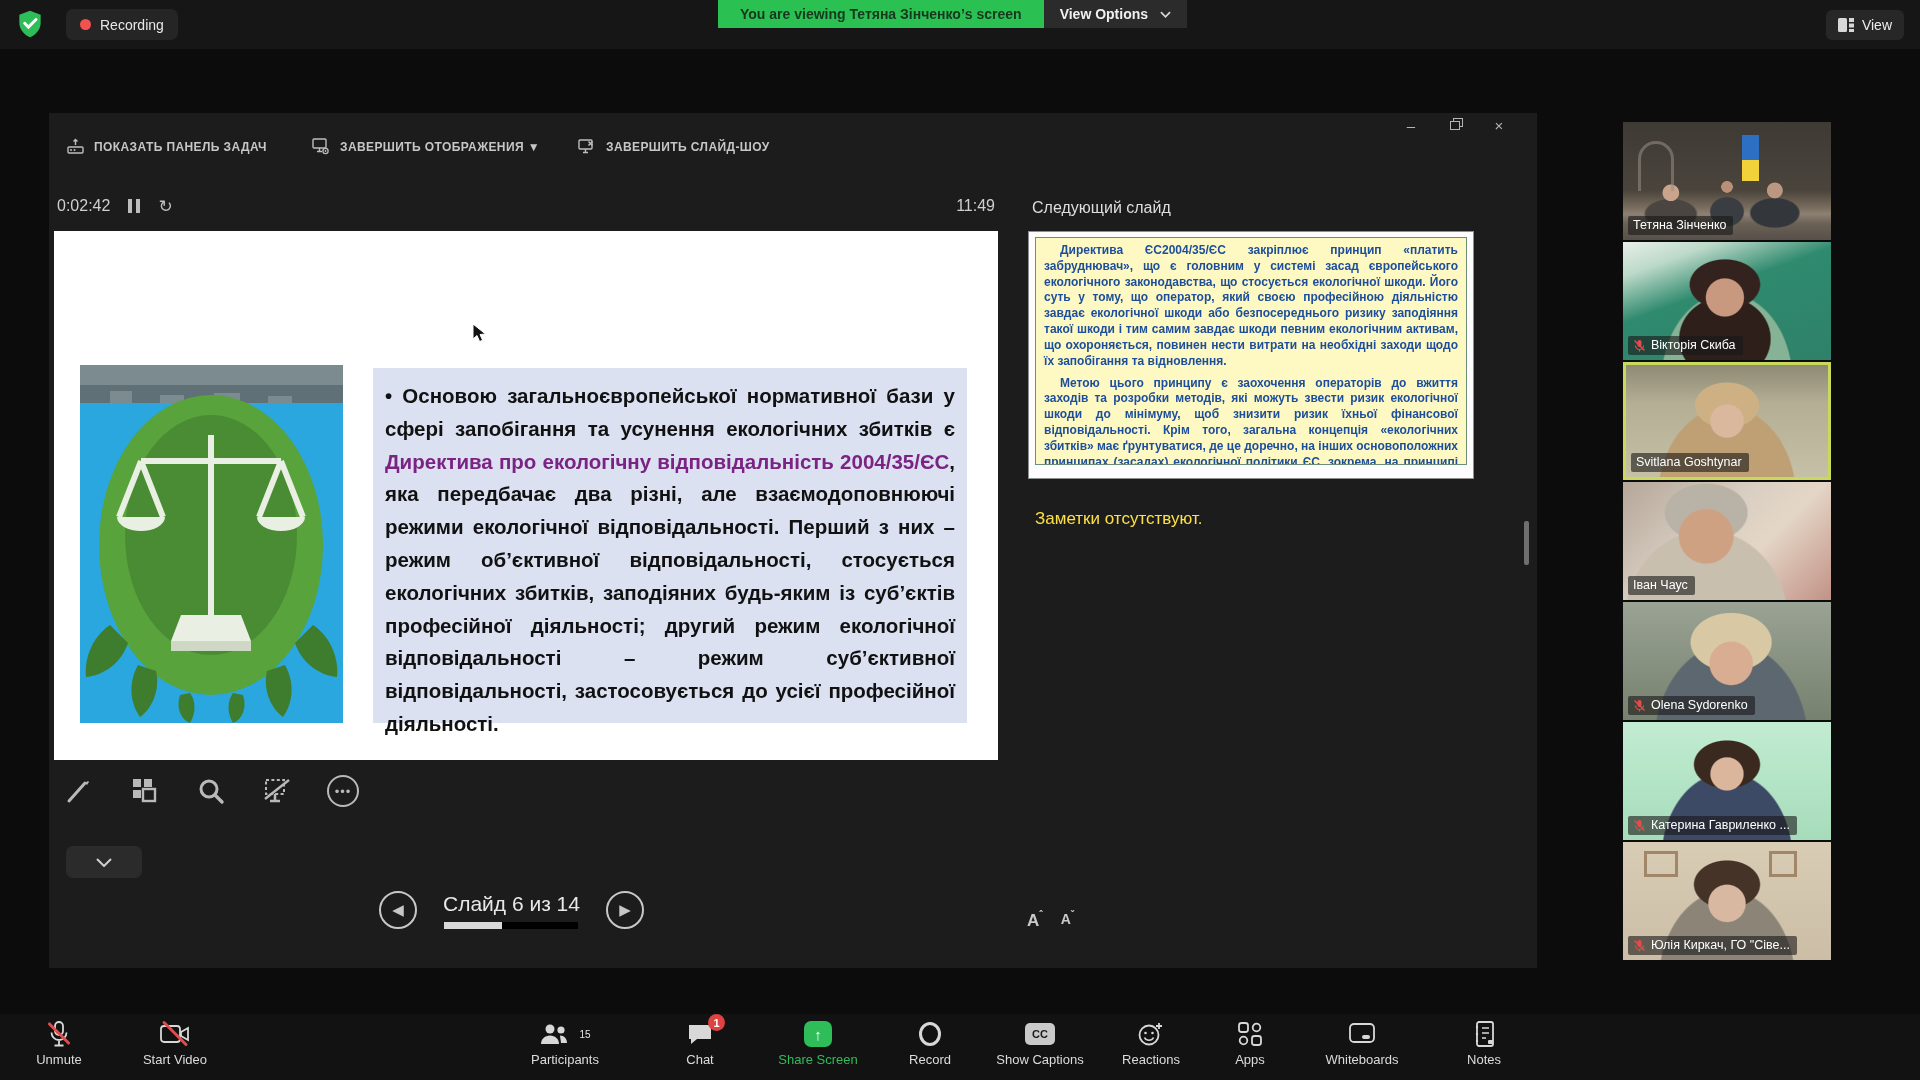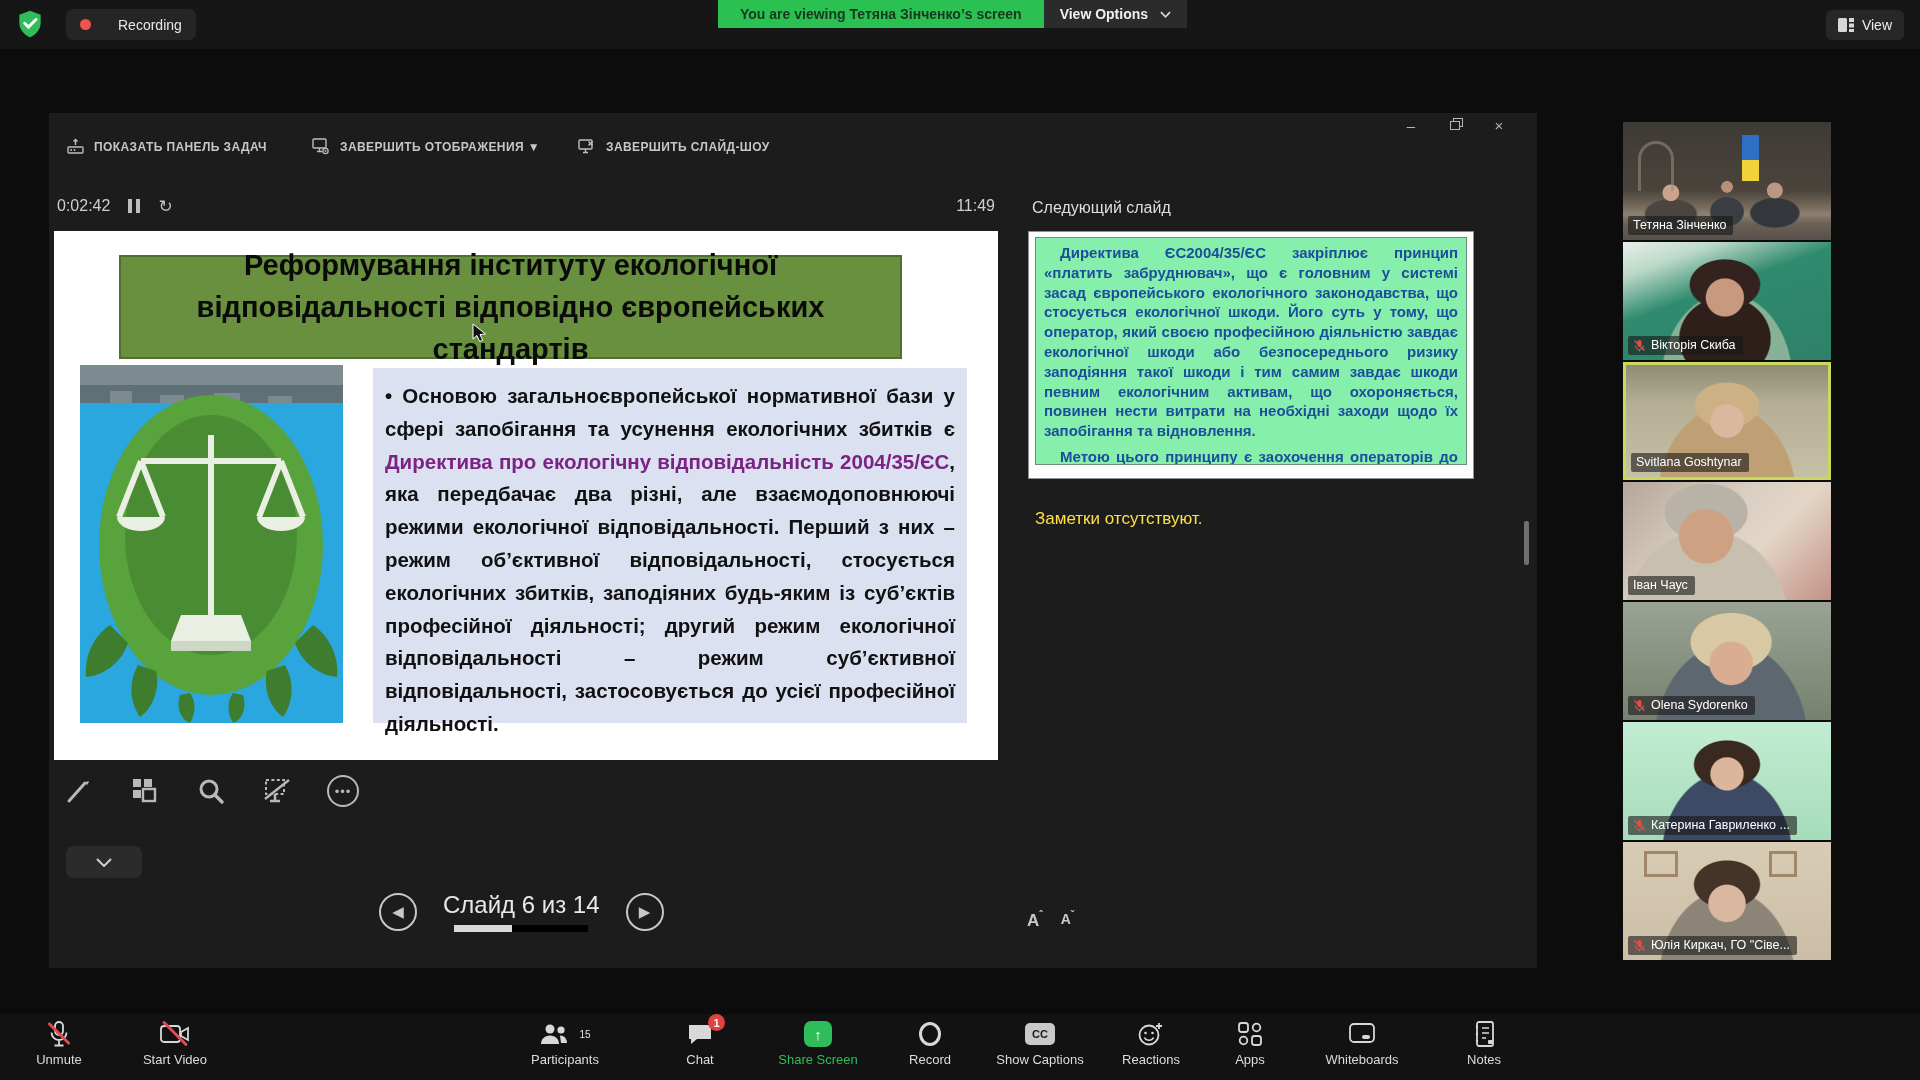--- a/index.html
+++ b/index.html
@@ -4,21 +4,21 @@
 <style>
   * { margin:0; padding:0; box-sizing:border-box; }
   html,body { background:#000; }
   body { font-family:"Liberation Sans","DejaVu Sans",sans-serif; }
   .stage { position:relative; width:1920px; height:1080px; background:#0c0c0c; overflow:hidden; }
 
   
   .top-bar { position:absolute; left:0; top:0; width:1920px; height:49px; background:#161616; }
   .shield { position:absolute; left:14px; top:8px; width:32px; height:32px; }
   .rec-pill { position:absolute; left:66px; top:9px; height:31px; background:#252525; border-radius:7px;
-              display:flex; align-items:center; gap:27px; padding:0 14px; }
+              display:flex; align-items:center; gap:9px; padding:0 14px; }
   .rec-dot { width:11px; height:11px; border-radius:50%; background:#ef5350; }
   .rec-pill span { color:#e8e8e8; font-size:14px; }
   .banner-wrap { position:absolute; left:718px; top:0; display:flex; }
   .green-banner { height:28px; background:#2bc152; color:#16381f; font-weight:bold; font-size:14px;
                   display:flex; align-items:center; padding:0 22px; }
   .view-options { height:28px; background:#2b2b2b; color:#f0f0f0; font-size:14px; font-weight:bold;
                   display:flex; align-items:center; gap:12px; padding:0 16px; cursor:default; }
   .chev-down { width:11px; height:7px; }
   .view-btn { position:absolute; right:16px; top:10px; height:30px; background:#272727; border-radius:6px;
               color:#ededed; font-size:14px; display:flex; align-items:center; gap:8px; padding:0 12px; }
@@ -57,30 +57,30 @@
   .annot-row { position:absolute; left:12px; top:660px; display:flex; gap:30px; }
   .annot-ic { width:36px; height:36px; display:flex; align-items:center; justify-content:center; color:#b9b9b9; }
   .more-circle { width:32px; height:32px; border:2px solid #b9b9b9; border-radius:50%; color:#b9b9b9;
                  display:flex; align-items:center; justify-content:center; font-size:13px; letter-spacing:1px; }
 
   
   .slide-nav { position:absolute; left:330px; top:778px; display:flex; align-items:center; gap:26px; }
   .nav-circle { width:38px; height:38px; border:2px solid #c7c7c7; border-radius:50%; color:#c7c7c7;
                 display:flex; align-items:center; justify-content:center; font-size:15px; }
   .nav-center { display:flex; flex-direction:column; align-items:center; gap:6px; }
-  .nav-label { color:#e8e8e8; font-size:24px; }
+  .nav-label { color:#e8e8e8; font-size:21px; }
   .nav-progress { width:134px; height:7px; background:#000; }
   .nav-progress i { display:block; height:100%; background:#d9d9d9; }
 
   
   .next-label { position:absolute; left:983px; top:86px; color:#dedede; font-size:16px; }
   .preview-box { position:absolute; left:979px; top:118px; width:446px; height:248px; background:#fdfdfd;
                  border:1px solid #8f8f8f; padding:5px 6px; }
-  .preview-inner { width:100%; height:228px; background:#86efac; border:1px solid #6e8f77; overflow:hidden;
-                   padding:5px 8px; color:#1c4e9c; font-size:15px; font-weight:bold; line-height:1.32;
+  .preview-inner { width:100%; height:228px; background:#fef9c3; border:1px solid #6e8f77; overflow:hidden;
+                   padding:5px 8px; color:#1c4e9c; font-size:12px; font-weight:bold; line-height:1.32;
                    text-align:justify; }
   .preview-inner p { text-indent:16px; margin-bottom:6px; }
   .notes-label { position:absolute; left:986px; top:396px; color:#fde047; font-size:17px; }
   .font-btns { position:absolute; left:978px; top:798px; display:flex; gap:18px; color:#c9c9c9; }
   .fbtn { font-size:17px; font-weight:bold; display:flex; align-items:flex-start; }
   .fbtn sup { font-size:10px; margin-top:-2px; }
   .scroll-handle { position:absolute; left:1475px; top:408px; width:5px; height:44px; background:#6f6f6f; border-radius:2px; }
 
   
   .video-panel { position:absolute; left:1623px; top:122px; width:208px; }
@@ -238,21 +238,20 @@
         <span class="pause-ic">
             <i></i>
             <i></i>
           </span>
         <span class="refresh-ic">↻</span>
       </div>
       <span class="clock">11:49</span>
     </div>
 
     <div class="slide">
-      <div class="slide-title">Реформування інституту екологічної відповідальності відповідно європейських стандартів</div>
 
       <svg class="slide-img" viewBox="0 0 263 358">
         <rect x="0" y="0" width="263" height="358" fill="#2aa7df"></rect>
         <rect x="0" y="0" width="263" height="38" fill="#7c8b90"></rect>
         <path d="M0 38h30v-12h22v12h28v-8h24v8h30v-10h26v10h28v-7h24v7h51v-18h-263z" fill="#5f7076"></path>
         <ellipse cx="131" cy="180" rx="112" ry="150" fill="#58a33c"></ellipse>
         <path d="M30 260c-18 12-26 34-24 52 20-2 36-16 42-34z" fill="#3f7d2e"></path>
         <path d="M233 260c18 12 26 34 24 52-20-2-36-16-42-34z" fill="#3f7d2e"></path>
         <path d="M58 300c-10 18-8 38 2 52 14-10 20-30 16-46z" fill="#3f7d2e"></path>
         <path d="M205 300c10 18 8 38-2 52-14-10-20-30-16-46z" fill="#3f7d2e"></path>

